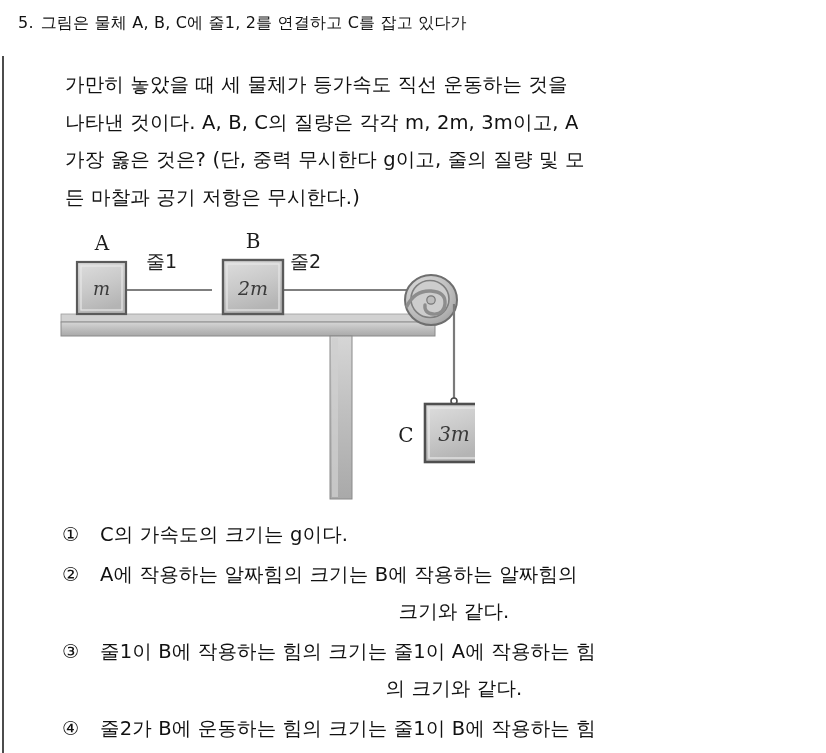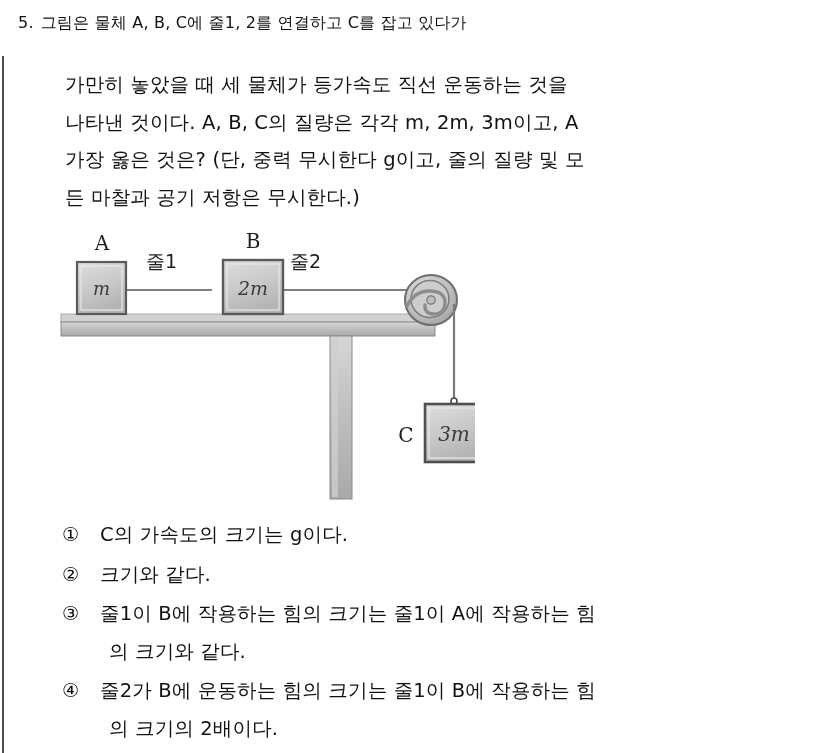--- a/index.html
+++ b/index.html
@@ -88,20 +88,21 @@
     font-size: 19px;
     line-height: 29.5px;
   }
   .choice-text p {
     margin: 8px;
     white-space: nowrap;
     letter-spacing: 0.15px;
   }
   .choice-text p + p {
     text-indent: 9px;
+    text-align: center;
   }
 </style>
 </head>
 <body>
 
 <div class="left-rule"></div>
 
 <div class="stem-line1">
   <span class="stem-num">5.</span><span>그림은 물체 A, B, C에 줄1, 2를 연결하고 C를 잡고 있다가</span>
 </div>
@@ -187,20 +188,21 @@
   <div class="choice">
     <span class="choice-marker">①</span>
     <span class="choice-text">
       <p>C의 가속도의 크기는 g이다.</p>
     </span>
   </div>
 
   <div class="choice">
     <span class="choice-marker">②</span>
     <span class="choice-text">
+      <p>A에 작용하는 알짜힘의 크기는 B에 작용하는 알짜힘의</p>
       <p>크기와 같다.</p>
     </span>
   </div>
 
   <div class="choice">
     <span class="choice-marker">③</span>
     <span class="choice-text">
       <p>줄1이 B에 작용하는 힘의 크기는 줄1이 A에 작용하는 힘</p>
       <p>의 크기와 같다.</p>
     </span>

